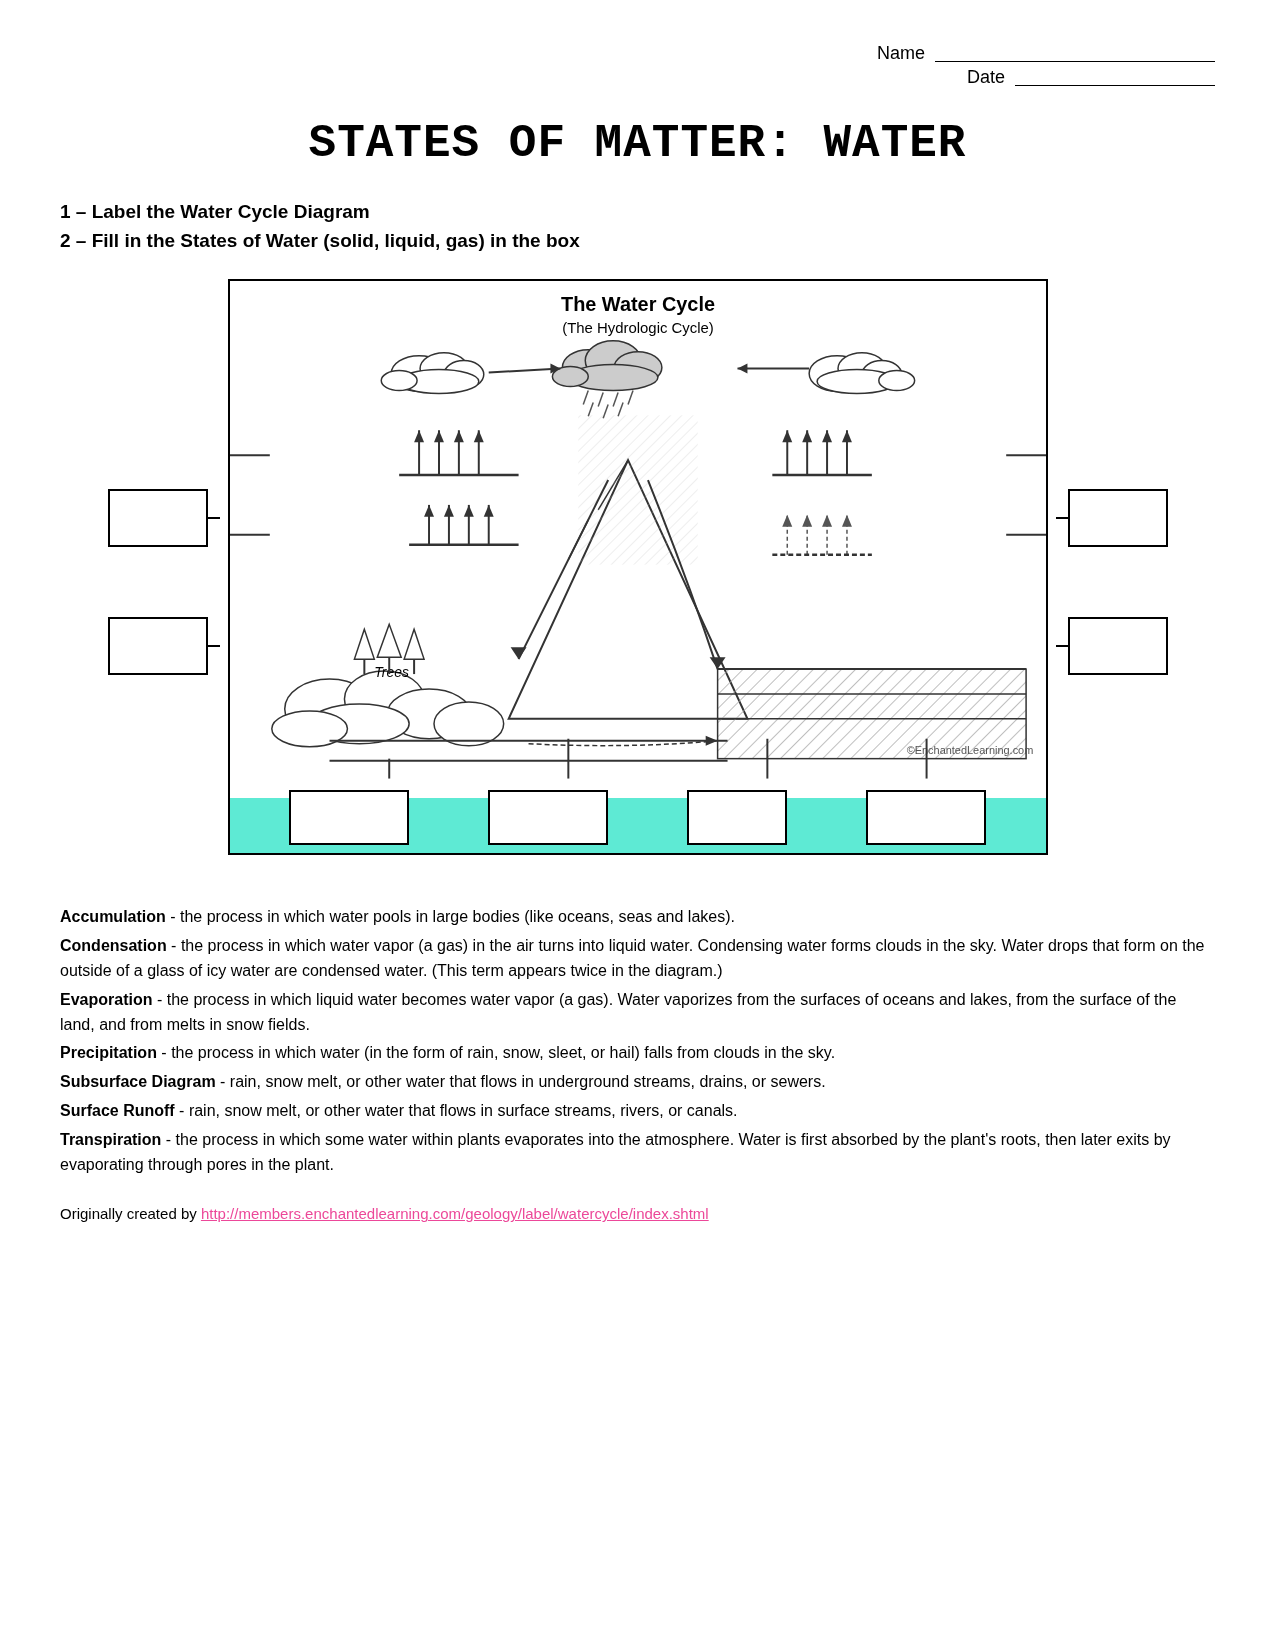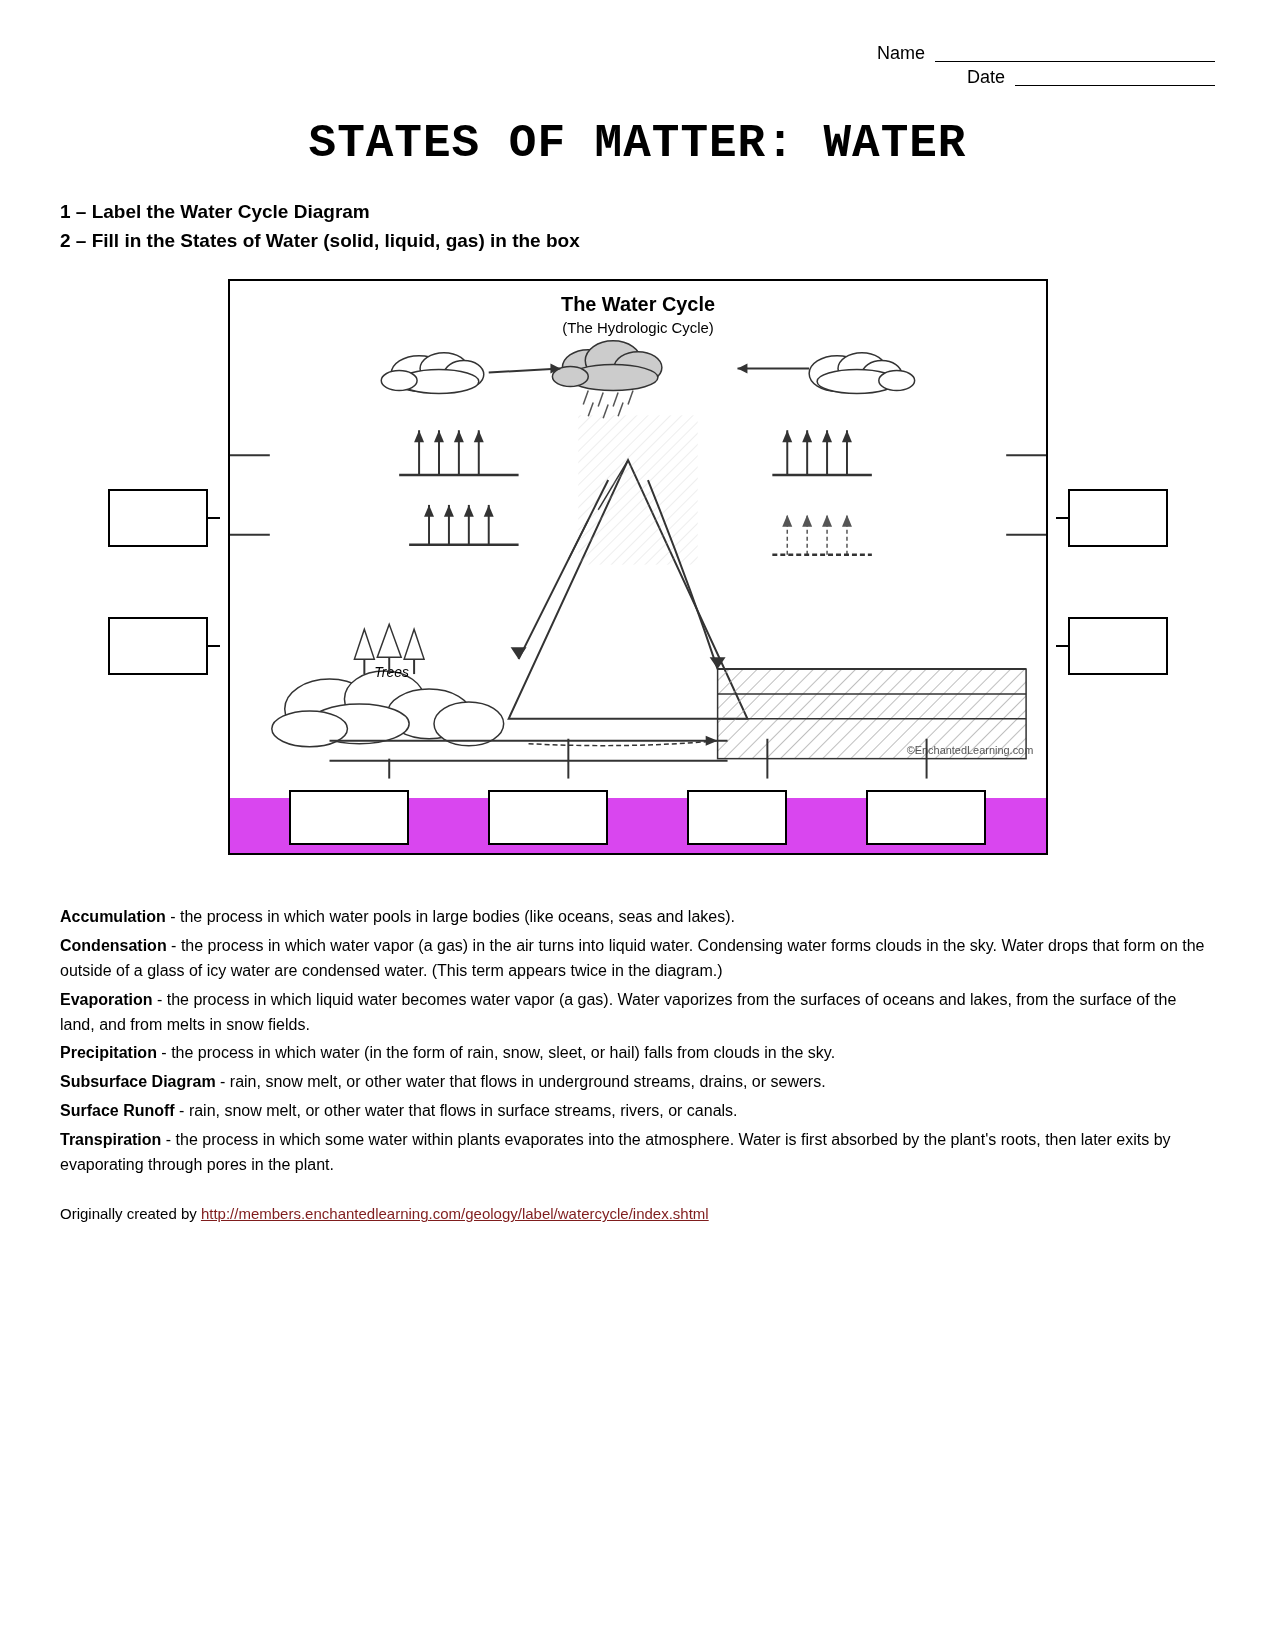--- a/index.html
+++ b/index.html
@@ -100,21 +100,21 @@
       height: 58px;
       border: 2px solid #000;
       background: #fff;
     }
 
     
     .diagram-main {
       position: relative;
       width: 820px;
       border: 2px solid #000;
-      background: #d946ef;
+      background: #5eead4;
     }
 
     
     .diagram-svg {
       width: 100%;
       height: auto;
       display: block;
     }
 
     
@@ -128,21 +128,21 @@
     }
     .def-term {
       font-weight: bold;
     }
 
     .footer {
       margin-top: 28px;
       font-size: 15px;
     }
     .footer a {
-      color: #7f1d1d;
+      color: #ec4899;
     }
     .connector-line {
       width: 12px;
       height: 2px;
       background: #000;
     }
   </style>
 </head>
 <body>
 

